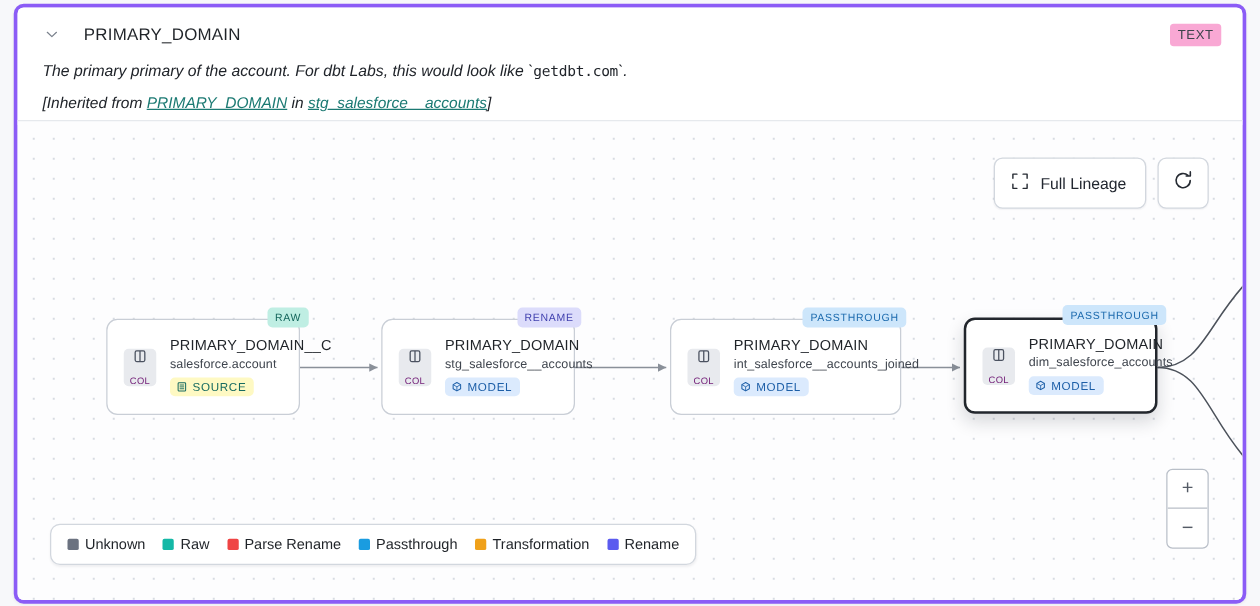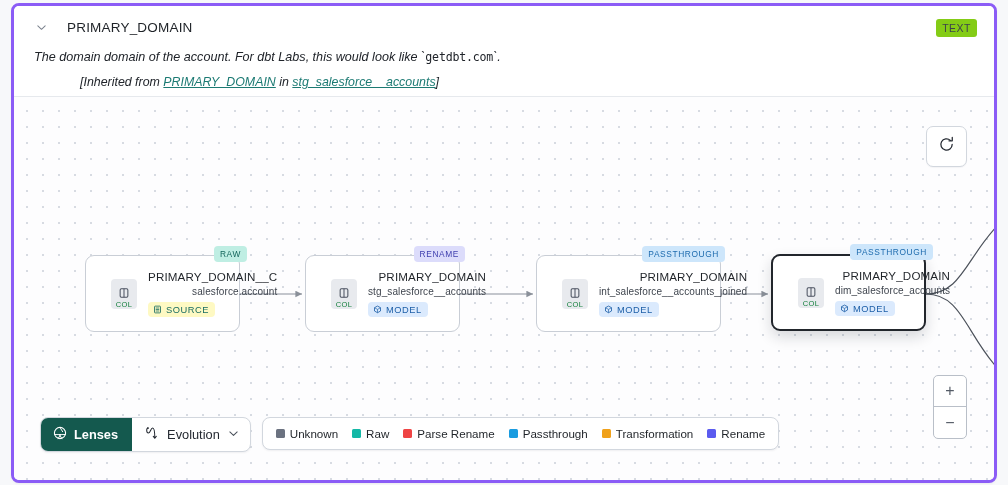--- a/index.html
+++ b/index.html
@@ -36,36 +36,36 @@
     display: flex; align-items: center; justify-content: center;
     color: #6b7280; cursor: pointer; margin-right: 17px;
   }
   .chev svg { display: block; }
   .hdr-title {
     font-size: 13.5px; color: #1f2328; letter-spacing: .2px;
     font-weight: 400;
   }
   .type-badge {
     position: absolute; right: 17px; top: 13px;
-    background: #84cc16; color: #3d434b;
+    background: #f9a8d4; color: #3d434b;
     font-size: 10.5px; letter-spacing: .5px;
     padding: 3px 6px; border-radius: 3px;
   }
   .desc {
     font-style: italic; font-size: 12.6px; color: #20242a;
     margin-top: 11px; line-height: 17px; padding-left: 2px;
   }
   .code {
     font-family: "DejaVu Sans Mono", monospace;
     font-style: normal; font-weight: 400; font-size: 11.6px;
     letter-spacing: -.2px;
   }
   .inherit {
     font-style: italic; font-size: 12.4px; color: #20242a;
-    margin-top: 8px; line-height: 16px; padding-left: 2px; margin-left: 46px;
+    margin-top: 8px; line-height: 16px; padding-left: 2px;
   }
   .inherit a { color: #1c7a73; text-decoration: underline; cursor: pointer; }
 
   
   .canvas {
     position: absolute; left: 0; right: 0;
     top: 90px; bottom: 0;
     background-color: #fdfdfe;
     background-image: radial-gradient(#d7dbe2 0.9px, transparent 0.9px);
     background-size: 16px 16px;
@@ -85,28 +85,28 @@
     height: 77px;
     display: flex; align-items: center;
     cursor: pointer;
   }
   .node.sel {
     border: 2.5px solid #22262c;
     box-shadow: 0 6px 14px rgba(16,24,40,.16);
   }
   .col-chip {
     width: 26px; height: 30px; flex: none;
-    margin-left: 25px; margin-right: 11px;
+    margin-left: 13px; margin-right: 11px;
     background: #e8eaee; border-radius: 4px;
     display: flex; flex-direction: column;
-    align-items: center; justify-content: flex-end;
-    color: #15803d;
+    align-items: center; justify-content: space-between;
+    color: #701a75;
   }
   .col-chip .ctxt { font-size: 7.5px; letter-spacing: .3px; margin-top: 1px; }
-  .node-body { display: flex; flex-direction: column; gap: 3px; padding-right: 12px; text-align: right; }
+  .node-body { display: flex; flex-direction: column; gap: 3px; padding-right: 12px; }
   .node-col { font-size: 11.6px; color: #1f2328; letter-spacing: .15px; }
   .node-tbl { font-size: 10px; color: #3f454e; letter-spacing: .1px; }
   .kind {
     display: inline-flex; align-items: center; gap: 4px;
     align-self: flex-start;
     font-size: 9.3px; letter-spacing: .55px;
     padding: 2.5px 6px 2.5px 5px; border-radius: 4px;
     margin-top: 2px;
   }
   .kind.source { background: #fef9c3; color: #176b60; }
@@ -184,21 +184,21 @@
         <span class="chev">
           <svg width="11" height="11" viewBox="0 0 12 12">
               <path d="M2 4.2 L6 8 L10 4.2" fill="none" stroke="#7b828d" stroke-width="1.1" stroke-linecap="round" stroke-linejoin="round"></path>
             </svg>
         </span>
         <span class="hdr-title">PRIMARY_DOMAIN</span>
       </div>
       <span class="type-badge">TEXT</span>
 
       <div class="desc">
-        <span>The domain domain of the account. For dbt Labs, this would look like `</span><span class="code">getdbt.com</span><span>`.</span>
+        <span>The primary primary of the account. For dbt Labs, this would look like `</span><span class="code">getdbt.com</span><span>`.</span>
       </div>
 
       <div class="inherit">
         <span>[Inherited from </span><a>PRIMARY_DOMAIN</a><span> in </span><a>stg_salesforce__accounts</a><span>]</span>
       </div>
     </div>
 
     <div class="canvas">
 
       <svg class="edges">
@@ -298,62 +298,44 @@
             <svg width="9" height="9" viewBox="0 0 12 12">
                 <path d="M6 1.4 L10 3.6 L10 8 L6 10.3 L2 8 L2 3.6 Z" fill="none" stroke="#1d5fa8" stroke-width="1.1" stroke-linejoin="round"></path>
                 <path d="M2 3.6 L6 5.9 L10 3.6 M6 5.9 L6 10.3" fill="none" stroke="#1d5fa8" stroke-width=".9"></path>
               </svg>
             <span>MODEL</span>
           </span>
         </div>
       </div>
 
       <div class="ctl-row">
+        <div class="btn btn-full">
+          <span>
+            <svg width="14" height="14" viewBox="0 0 16 16">
+                <path d="M1.5 5.2V1.5H5.2M10.8 1.5H14.5V5.2M14.5 10.8V14.5H10.8M5.2 14.5H1.5V10.8" fill="none" stroke="#262b33" stroke-width="1.3" stroke-linecap="round" stroke-linejoin="round"></path>
+              </svg>
+          </span>
+          <span>Full Lineage</span>
+        </div>
         <div class="btn btn-icon">
           <span>
             <svg width="17" height="17" viewBox="0 0 18 18">
                 <path d="M15 9a6 6 0 1 1-1.9-4.4" fill="none" stroke="#262b33" stroke-width="1.35" stroke-linecap="round"></path>
                 <path d="M15.1 1.6V5.1H11.6" fill="none" stroke="#262b33" stroke-width="1.35" stroke-linecap="round" stroke-linejoin="round"></path>
               </svg>
           </span>
         </div>
       </div>
 
       <div class="zoomctl">
         <div>+</div>
         <div>−</div>
       </div>
 
       <div class="bottom">
-        <div class="segbtns">
-          <div class="lenses">
-            <span>
-              <svg width="14" height="14" viewBox="0 0 16 16">
-                  <circle cx="8" cy="8" r="6.4" fill="none" stroke="#fff" stroke-width="1.25"></circle>
-                  <path d="M8 1.6 L11 6.5 M14.1 9.7 L8.4 9.9 M10.2 14.6 L7.3 9.6 M1.9 9.7 L7.6 9.9 M5.8 14.6 L8.7 9.6" fill="none" stroke="#fff" stroke-width="1.1" stroke-linecap="round"></path>
-                </svg>
-            </span>
-            <span>Lenses</span>
-          </div>
-          <div class="evolution">
-            <span>
-              <svg width="15" height="15" viewBox="0 0 16 16">
-                  <path d="M4.2 2.2 C2.4 2.2 2.4 7.5 4.6 7.5 C7 7.5 7 2.2 9.2 2.2 C11.5 2.2 11.5 12.5 11.5 12.5" fill="none" stroke="#242931" stroke-width="1.15" stroke-linecap="round"></path>
-                  <path d="M9.9 11.1 L11.5 13 L13.1 11.1" fill="none" stroke="#242931" stroke-width="1.15" stroke-linecap="round" stroke-linejoin="round"></path>
-                  <circle cx="4.2" cy="2.2" r="1" fill="#242931"></circle>
-                </svg>
-            </span>
-            <span>Evolution</span>
-            <span>
-              <svg width="11" height="11" viewBox="0 0 12 12">
-                  <path d="M2 4.3 L6 8.1 L10 4.3" fill="none" stroke="#4a515b" stroke-width="1.15" stroke-linecap="round" stroke-linejoin="round"></path>
-                </svg>
-            </span>
-          </div>
-        </div>
 
         <div class="legend">
           <span class="lg">
               <span class="sw" style="background:#6b7280"></span>
               <span>Unknown</span>
             </span>
           <span class="lg">
               <span class="sw" style="background:#14b8a6"></span>
               <span>Raw</span>
             </span>

